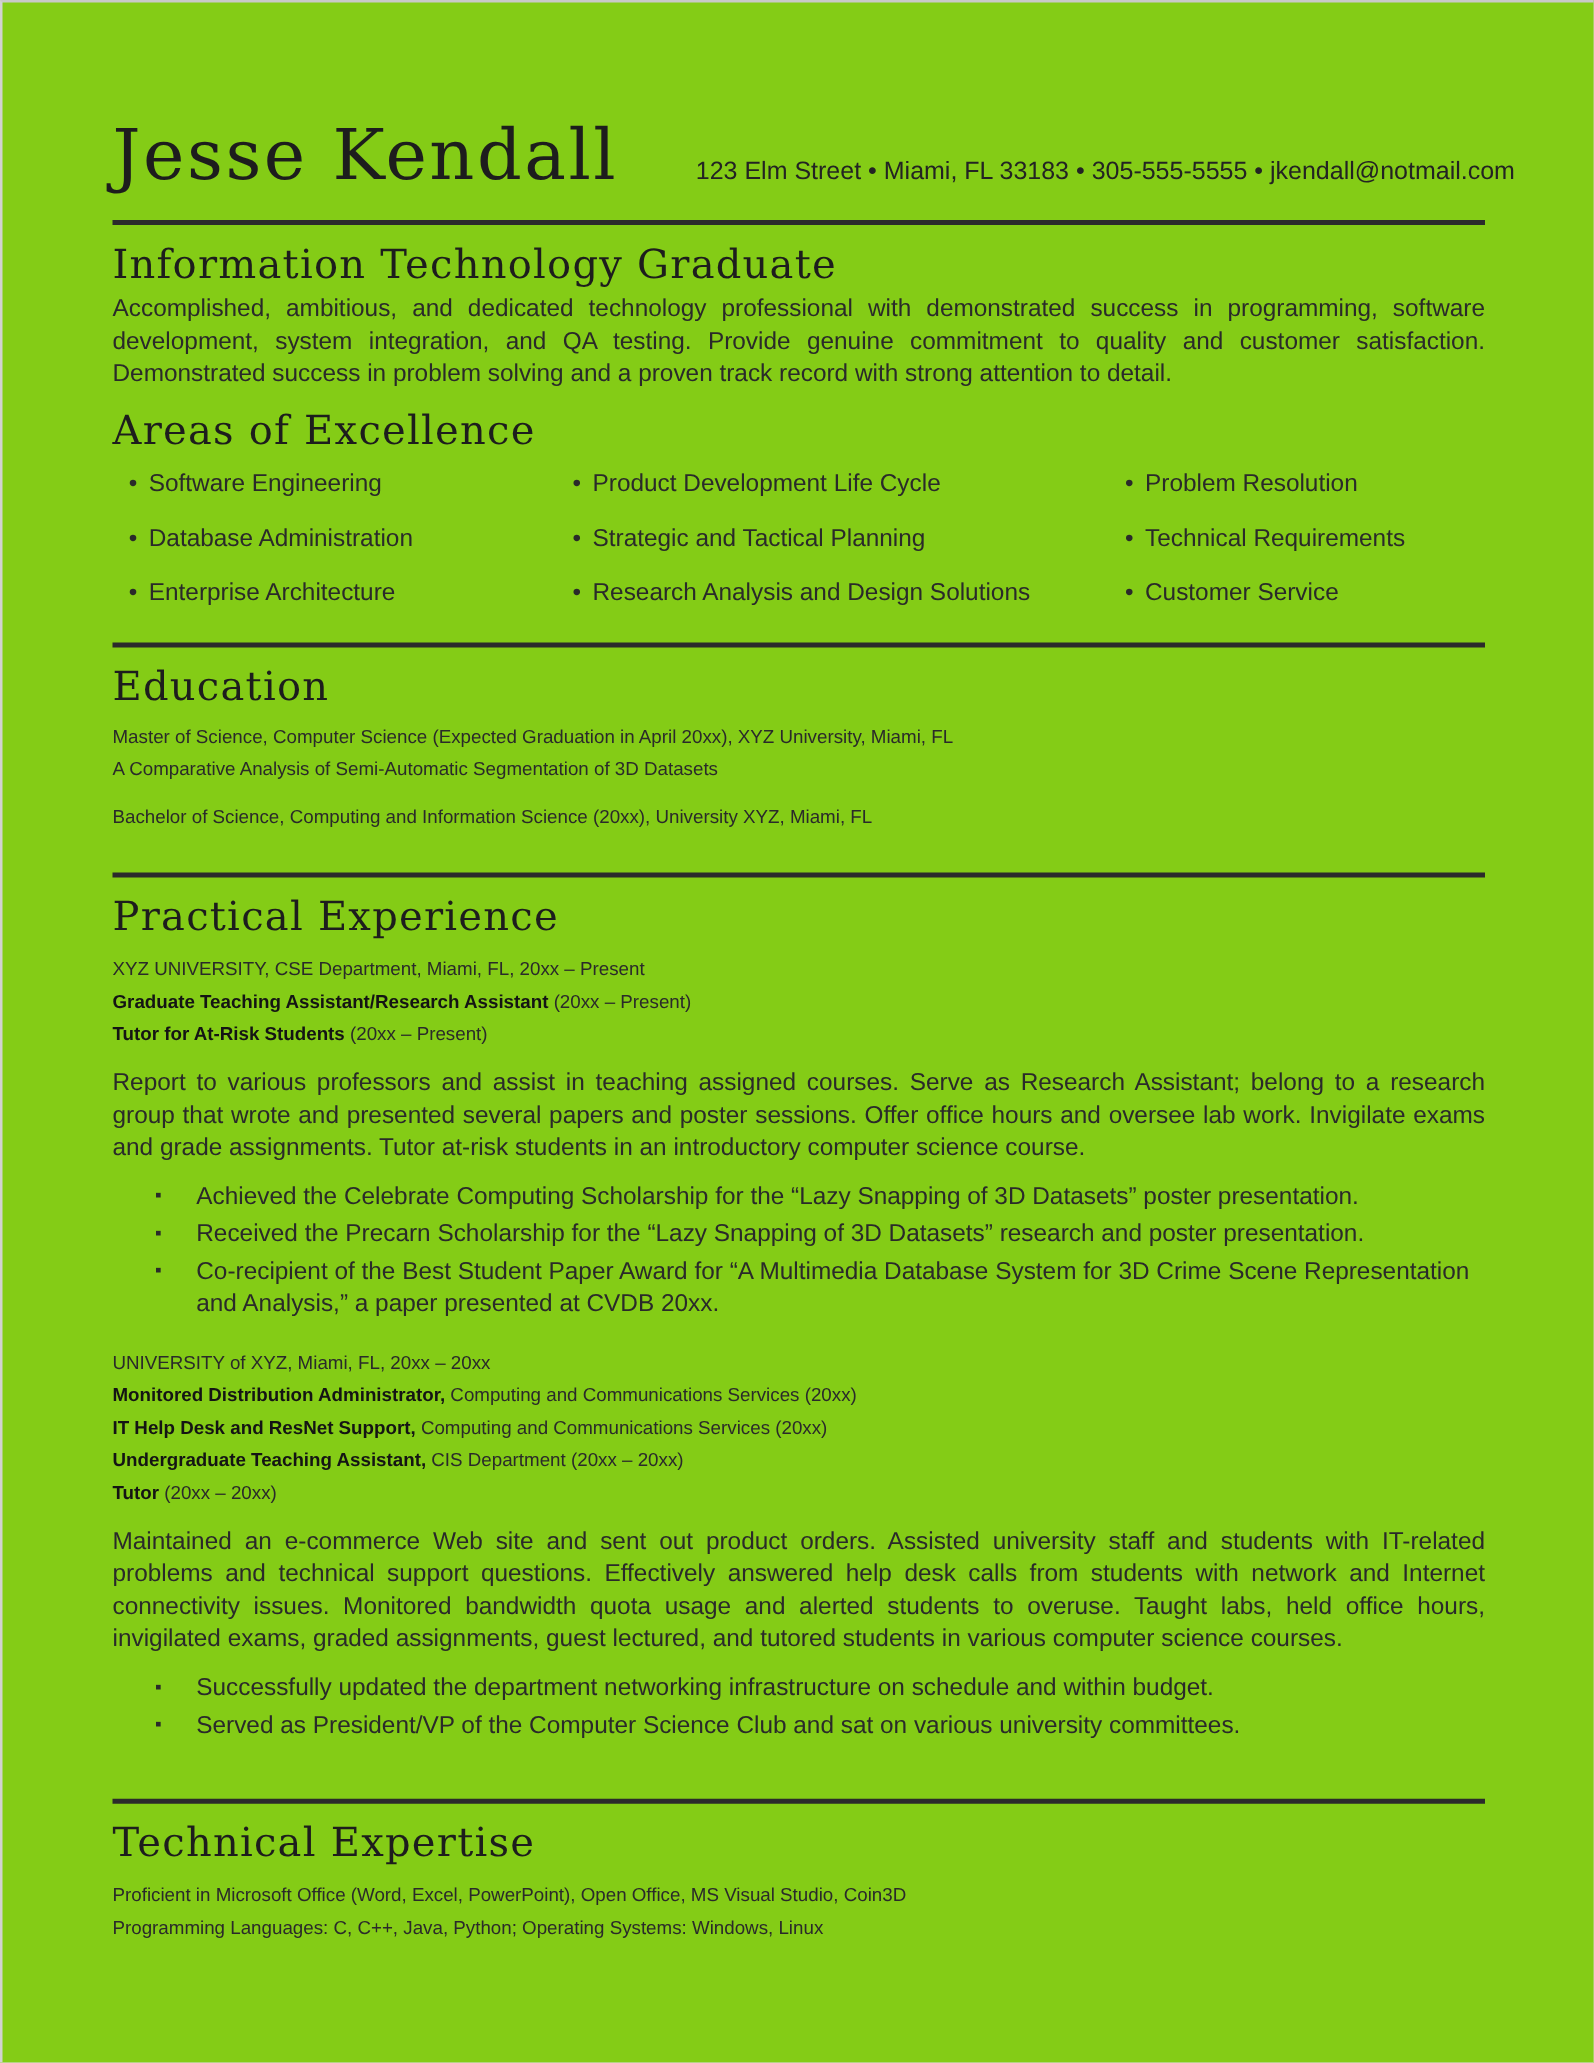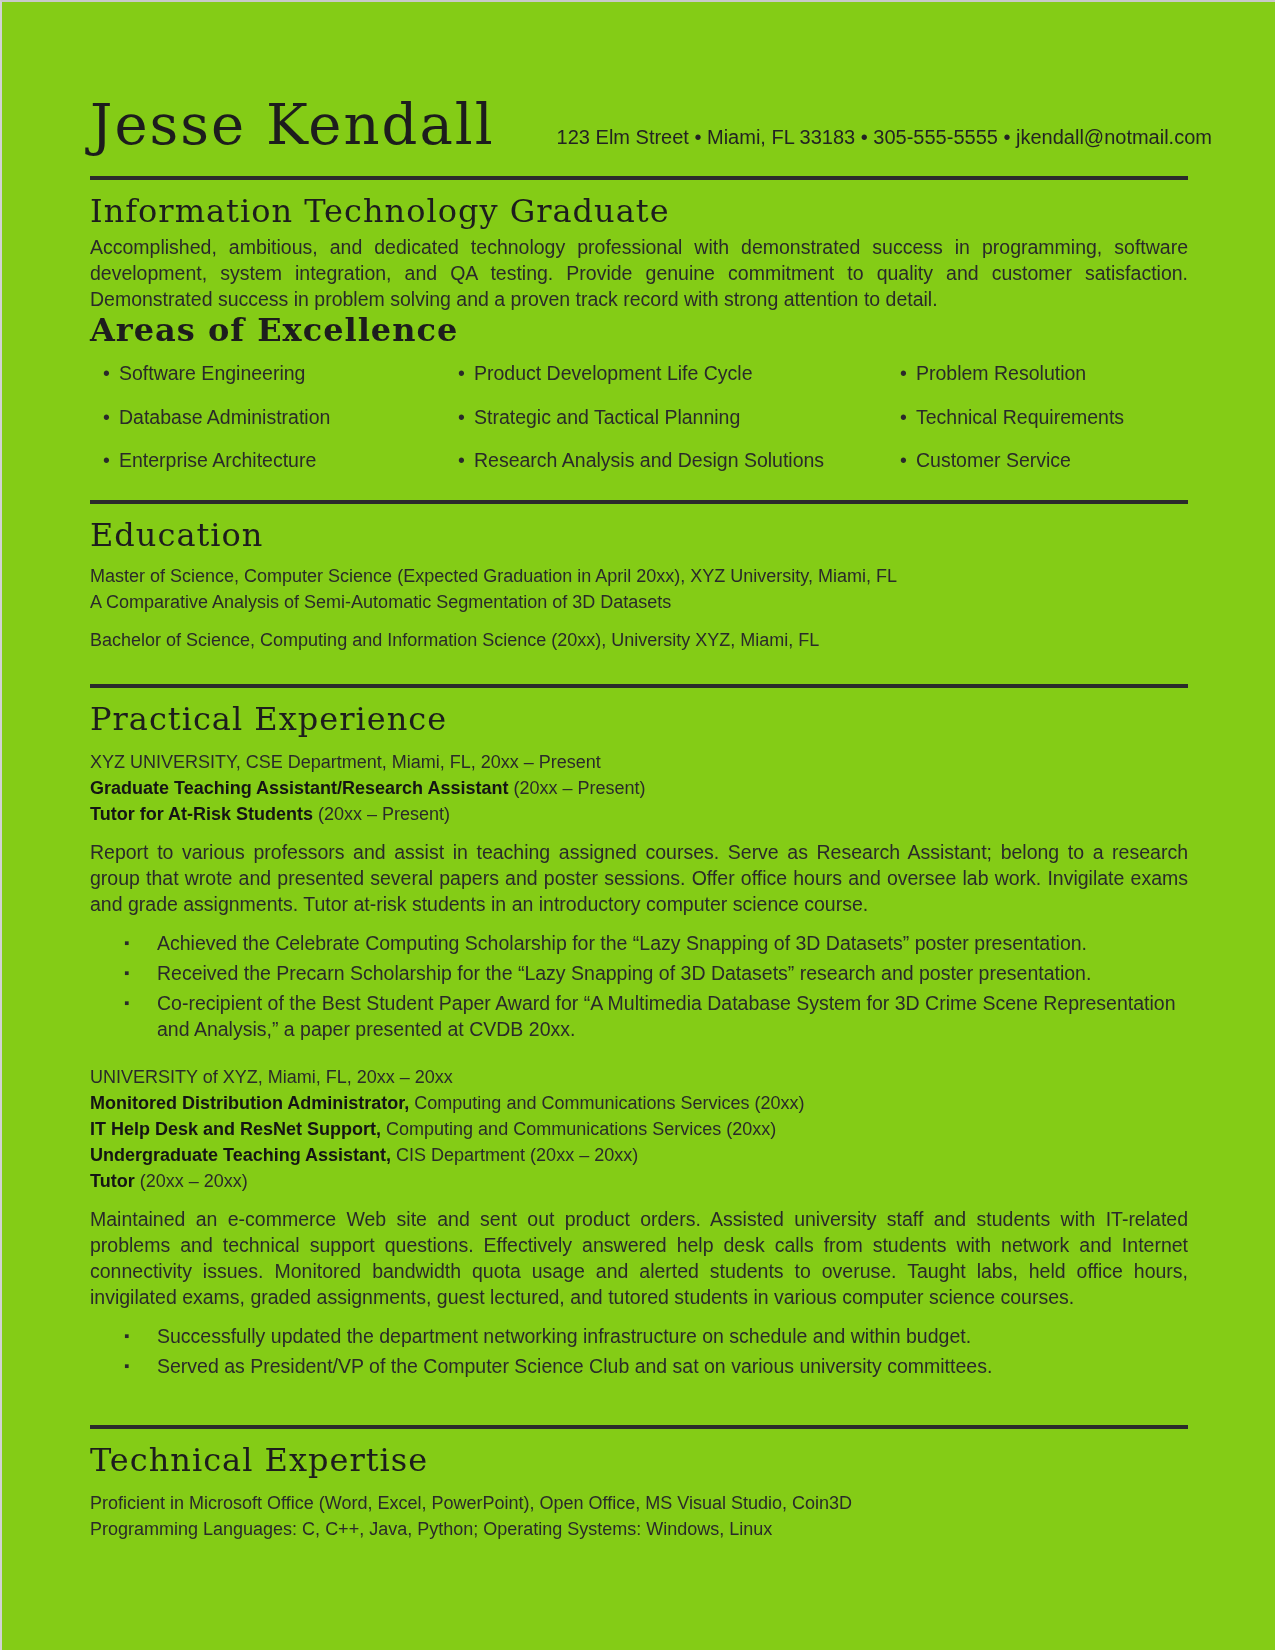--- a/index.html
+++ b/index.html
@@ -84,21 +84,21 @@
   }
   .area-item::before {
     content: "•";
     position: absolute;
     left: -4px;
   }
   .rule-2 { margin-top: 27px; }
   .rule-3 { margin-top: 31px; }
   .rule-4 { margin-top: 46px; }
   .line {
-    font-size: 18px;
+    font-size: 15px;
     line-height: 26px;
     color: #2a2a2a;
   }
   .mt12 { margin-top: 12px; }
   .mt14 { margin-top: 14px; }
   .mt22 { margin-top: 22px; }
   .job-title b { color: #141414; }
   
   .sq-list {
     list-style: none;
@@ -129,21 +129,21 @@
 
     <div class="header-row">
       <div class="name">Jesse Kendall</div>
       <div class="contact">123 Elm Street • Miami, FL 33183 • 305-555-5555 • jkendall@notmail.com</div>
     </div>
     <div class="rule"></div>
 
     <div class="section-heading">Information Technology Graduate</div>
     <div class="para">Accomplished, ambitious, and dedicated technology professional with demonstrated success in programming, software development, system integration, and QA testing. Provide genuine commitment to quality and customer satisfaction. Demonstrated success in problem solving and a proven track record with strong attention to detail.</div>
 
-    <div class="section-heading" style="margin-top:2px;font-weight:bold;">Areas of Excellence</div>
+    <div class="section-heading" style="margin-top:16px;">Areas of Excellence</div>
     <div class="areas-grid">
       <div class="areas-col">
         <div class="area-item">Software Engineering</div>
         <div class="area-item">Database Administration</div>
         <div class="area-item">Enterprise Architecture</div>
       </div>
       <div class="areas-col">
         <div class="area-item">Product Development Life Cycle</div>
         <div class="area-item">Strategic and Tactical Planning</div>
         <div class="area-item">Research Analysis and Design Solutions</div>

